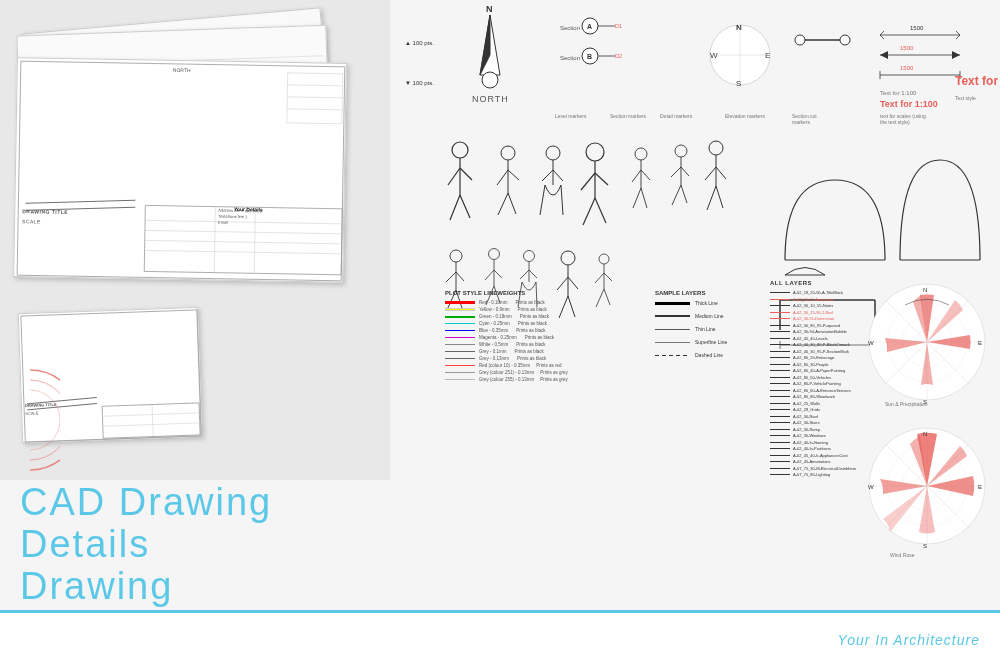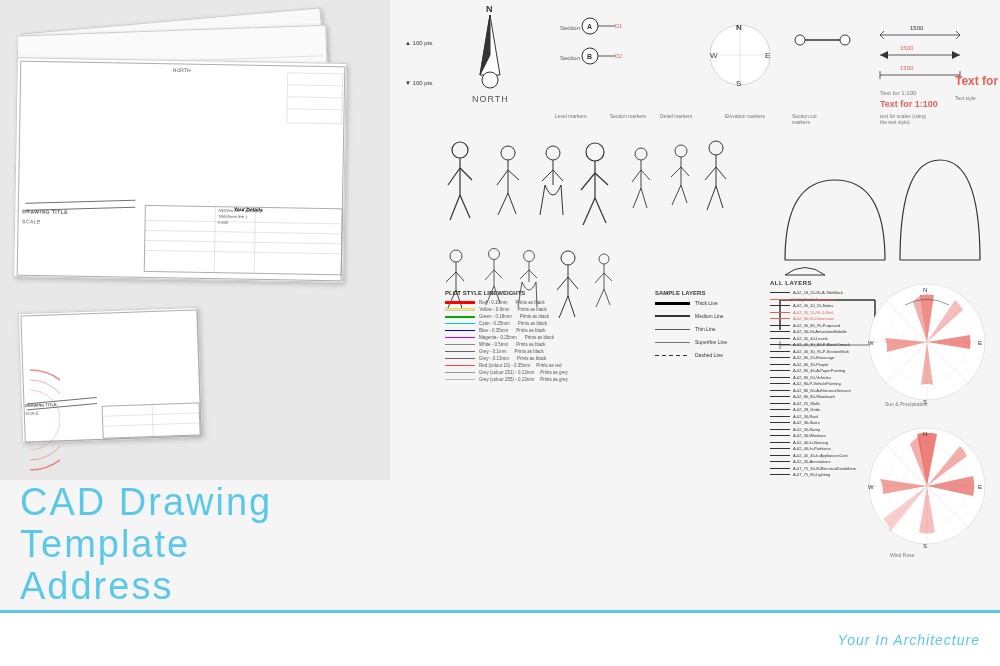--- a/index.html
+++ b/index.html
@@ -314,22 +314,22 @@
 
       <g transform="translate(305, 30)">
         <circle cx="18" cy="42" r="18" stroke="#333" stroke-width="1" fill="none"></circle>
         <circle cx="10" cy="46" r="11" stroke="#444" stroke-width="0.7" fill="none"></circle>
         <circle cx="26" cy="46" r="11" stroke="#444" stroke-width="0.7" fill="none"></circle>
         <line x1="18" y1="58" x2="18" y2="100" stroke="#444" stroke-width="2"></line>
       </g>
     </svg>
 
     <div class="cad-title">
-      <div class="cad-title-text">CAD Drawing Template</div>
-      <div class="cad-title-text">Address</div>
+      <div class="cad-title-text">CAD Drawing Details</div>
+      <div class="cad-title-text">Drawing</div>
     </div>
 
   </div>
 
   <div class="right-content">
 
     <svg width="610" height="145" style="position:absolute;top:0;left:0;">
 
       <polygon points="100,15 90,75 110,75" stroke="#333" stroke-width="1" fill="white"></polygon>
       <polygon points="100,15 90,75 100,55" stroke="#333" stroke-width="1" fill="#333"></polygon>

